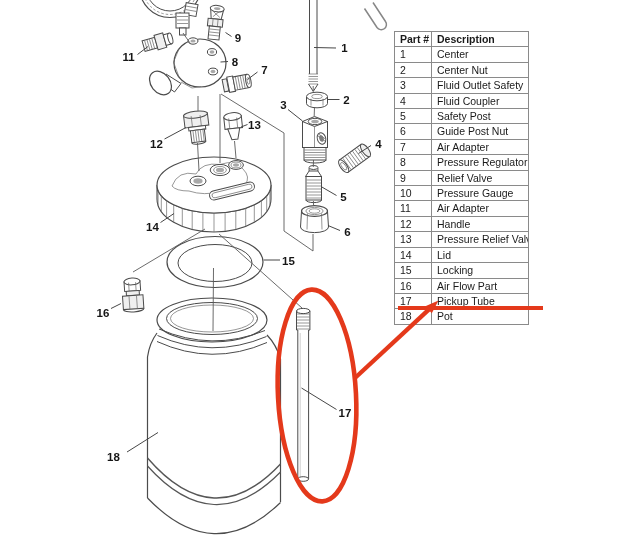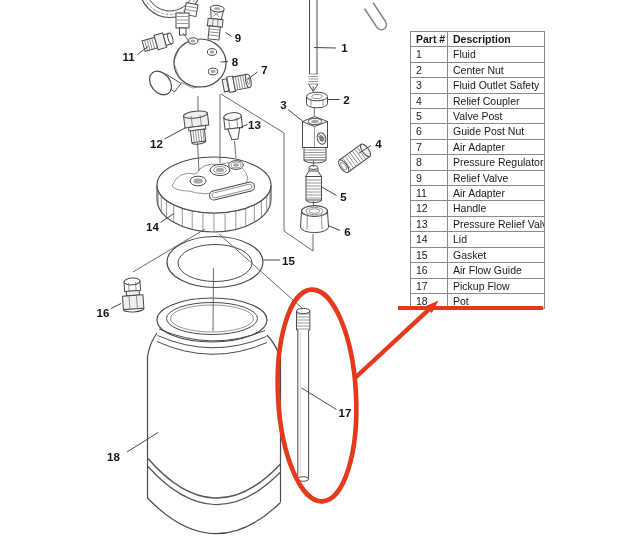--- a/index.html
+++ b/index.html
@@ -1,18 +1,18 @@
 <!DOCTYPE html>
 <html><head>
 <meta charset="utf-8">
 <style>
   html,body{margin:0;padding:0;background:#fff;}
   .stage{position:relative;width:631px;height:551px;background:#fff;overflow:hidden;
          font-family:"Liberation Sans", sans-serif;}
-  .parts-table{position:absolute;left:410px;top:31px;z-index:1;border-collapse:collapse;
+  .parts-table{position:absolute;left:394px;top:31px;z-index:1;border-collapse:collapse;
                table-layout:fixed;width:134px;background:#fff;}
   .parts-table th,.parts-table td{border:1px solid #8a8a8a;height:14.4px;line-height:14.4px;
                padding:0 0 0 5px;font-size:10.5px;color:#1a1a1a;white-space:nowrap;
                overflow:hidden;text-align:left;font-weight:normal;}
   .parts-table th{font-weight:bold;}
   .col-part{width:37px;}
   .col-desc{width:97px;}
   svg.overlay{position:absolute;left:0;top:0;z-index:2;pointer-events:none;}
   .ln{stroke:#4b4b4b;stroke-width:1;fill:none;}
   .ln-thick{stroke:#4b4b4b;stroke-width:1.2;fill:none;}
@@ -38,81 +38,85 @@
       </colgroup>
     <thead>
       <tr>
         <th>Part #</th>
         <th>Description</th>
       </tr>
     </thead>
     <tbody>
         <tr>
           <td>1</td>
-          <td>Fluid</td>
+          <td>Center</td>
         </tr>
         <tr>
           <td>2</td>
           <td>Center Nut</td>
         </tr>
         <tr>
           <td>3</td>
           <td>Fluid Outlet Safety</td>
         </tr>
         <tr>
           <td>4</td>
-          <td>Relief Coupler</td>
+          <td>Fluid Coupler</td>
         </tr>
         <tr>
           <td>5</td>
-          <td>Valve Post</td>
+          <td>Safety Post</td>
         </tr>
         <tr>
           <td>6</td>
           <td>Guide Post Nut</td>
         </tr>
         <tr>
           <td>7</td>
           <td>Air Adapter</td>
         </tr>
         <tr>
           <td>8</td>
           <td>Pressure Regulator</td>
         </tr>
         <tr>
           <td>9</td>
           <td>Relief Valve</td>
         </tr>
         <tr>
+          <td>10</td>
+          <td>Pressure Gauge</td>
+        </tr>
+        <tr>
           <td>11</td>
           <td>Air Adapter</td>
         </tr>
         <tr>
           <td>12</td>
           <td>Handle</td>
         </tr>
         <tr>
           <td>13</td>
           <td>Pressure Relief Valve</td>
         </tr>
         <tr>
           <td>14</td>
           <td>Lid</td>
         </tr>
         <tr>
           <td>15</td>
-          <td>Gasket</td>
+          <td>Locking</td>
         </tr>
         <tr>
           <td>16</td>
-          <td>Air Flow Guide</td>
+          <td>Air Flow Part</td>
         </tr>
         <tr>
           <td>17</td>
-          <td>Pickup Flow</td>
+          <td>Pickup Tube</td>
         </tr>
         <tr>
           <td>18</td>
           <td>Pot</td>
         </tr>
       </tbody>
   </table>
 
   <svg class="overlay" width="631" height="551" viewBox="0 0 631 551">
 

